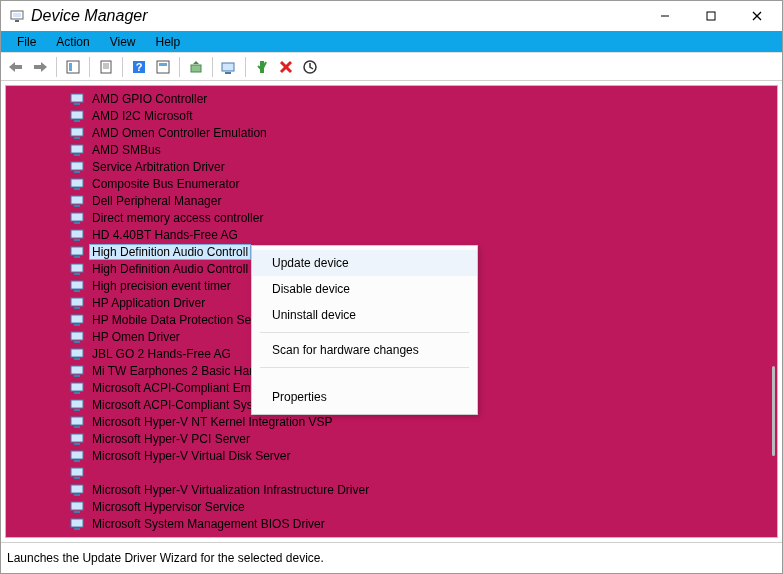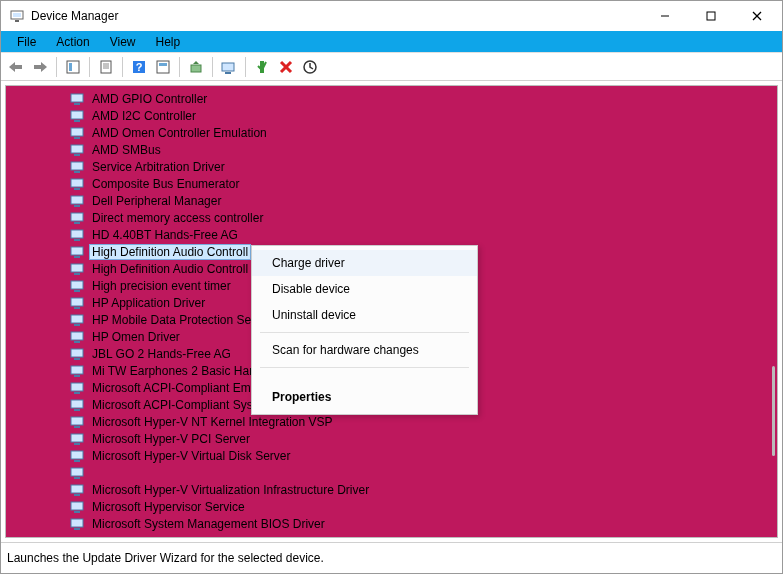--- a/index.html
+++ b/index.html
@@ -1,37 +1,37 @@
 <!DOCTYPE html>
 <html><head>
 <meta charset="utf-8">
 <style>
 * { box-sizing: border-box; margin: 0; padding: 0; }
 body { font-family: "Segoe UI", Tahoma, sans-serif; font-size: 12px; background: #fff; width: 783px; height: 574px; overflow: hidden; position: relative; }
 .window { width: 783px; height: 574px; border: 1px solid #999; background: #fff; display: flex; flex-direction: column; }
 .titlebar { height: 30px; display: flex; align-items: center; padding: 0 2px 0 8px; background: #fff; }
 .titlebar .icon { width: 16px; height: 16px; margin-right: 6px; display: inline-flex; align-items: center; justify-content: center; }
-.titlebar .title { flex: 1; font-size: 12px; }
+.titlebar .title { flex: 1; font-size: 16px; font-style: italic; }
 .winbtn { width: 46px; height: 30px; display: flex; align-items: center; justify-content: center; background: transparent; border: none; }
 .menubar { height: 22px; display: flex; align-items: center; padding: 0 6px; background: #0ea5e9; border-bottom: 1px solid #e0e0e0; }
 .menubar .menu { padding: 2px 10px; font-size: 12px; }
 .toolbar { height: 28px; display: flex; align-items: center; padding: 0 4px; gap: 2px; border-bottom: 1px solid #d0d0d0; background: #fff; }
 .tb { width: 22px; height: 22px; display: flex; align-items: center; justify-content: center; border: 1px solid transparent; }
 .tbsep { width: 1px; height: 20px; background: #ccc; margin: 0 3px; }
 .content { flex: 1; border: 1px solid #bcbcbc; margin: 4px; overflow: hidden; position: relative; background: #be185d; }
 .tree { position: absolute; top: 0; left: 0; right: 0; bottom: 0; overflow: hidden; padding: 4px 0 0 0; }
 .node { display: flex; align-items: center; height: 17px; padding-left: 64px; white-space: nowrap; font-size: 12px; }
 .node .devicon { width: 16px; height: 14px; margin-right: 4px; display: inline-flex; align-items: center; }
 .node.selected .label { background: #cde8ff; outline: 1px solid #7aacdd; }
 .label { padding: 0 2px; }
 .statusbar { height: 31px; border-top: 1px solid #d0d0d0; padding: 2px 6px; font-size: 12px; display: flex; align-items: center; }
 .ctxmenu { position: absolute; left: 251px; top: 245px; width: 227px; background: #fcfcfc; border: 1px solid #ccc; box-shadow: 2px 2px 6px rgba(0,0,0,.2); padding: 4px 0; z-index: 50; }
 .ctxitem { padding: 6px 20px; font-size: 12px; }
 .ctxitem.hover { background: #eef4fb; }
-.ctxitem.bold { font-weight: bold; margin-top: 16px; }
+.ctxitem.bold { font-weight: normal; margin-top: 16px; }
 .ctxsep { height: 1px; background: #e0e0e0; margin: 4px 8px; }
 .scrollind { position: absolute; right: 2px; top: 280px; width: 3px; height: 90px; background: #bbb; border-radius: 2px; }
 </style>
 </head>
 <body>
 
 <div class="window">
 
   <div class="titlebar">
     <span class="icon">
@@ -155,21 +155,21 @@
           </span>
           <span class="label">AMD GPIO Controller</span>
         </div>
         <div class="node">
           <span class="devicon">
             <svg width="16" height="12" viewBox="0 0 16 12">
               <rect x="1" y="1" width="12" height="8" fill="#cfe6ff" stroke="#4a7aa7"></rect>
               <rect x="4" y="10" width="6" height="2" fill="#4a7aa7"></rect>
             </svg>
           </span>
-          <span class="label">AMD I2C Controller</span>
+          <span class="label">AMD I2C Microsoft</span>
         </div>
         <div class="node">
           <span class="devicon">
             <svg width="16" height="12" viewBox="0 0 16 12">
               <rect x="1" y="1" width="12" height="8" fill="#cfe6ff" stroke="#4a7aa7"></rect>
               <rect x="4" y="10" width="6" height="2" fill="#4a7aa7"></rect>
             </svg>
           </span>
           <span class="label">AMD Omen Controller Emulation</span>
         </div>
@@ -384,20 +384,20 @@
 
   </div>
 
   <div class="statusbar">
     <span>Launches the Update Driver Wizard for the selected device.</span>
   </div>
 
 </div>
 
 <div class="ctxmenu">
-  <div class="ctxitem hover">Charge driver</div>
+  <div class="ctxitem hover">Update device</div>
   <div class="ctxitem">Disable device</div>
   <div class="ctxitem">Uninstall device</div>
   <div class="ctxsep"></div>
   <div class="ctxitem">Scan for hardware changes</div>
   <div class="ctxsep"></div>
   <div class="ctxitem bold">Properties</div>
 </div>
 
 </body></html>

